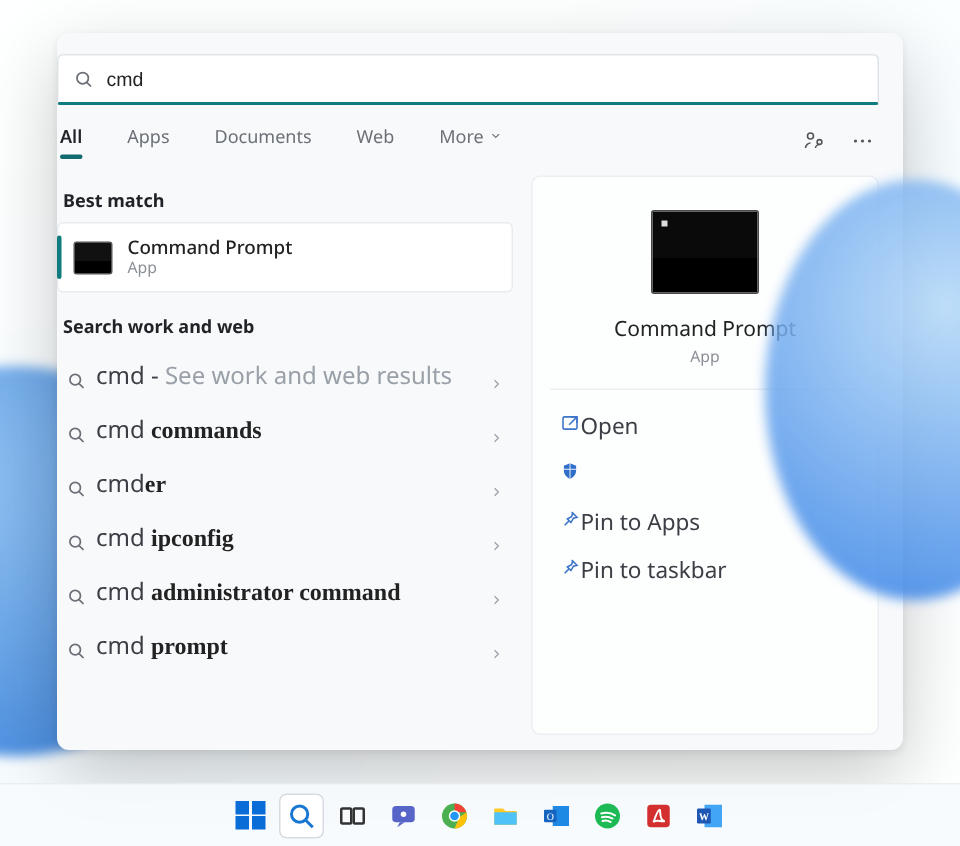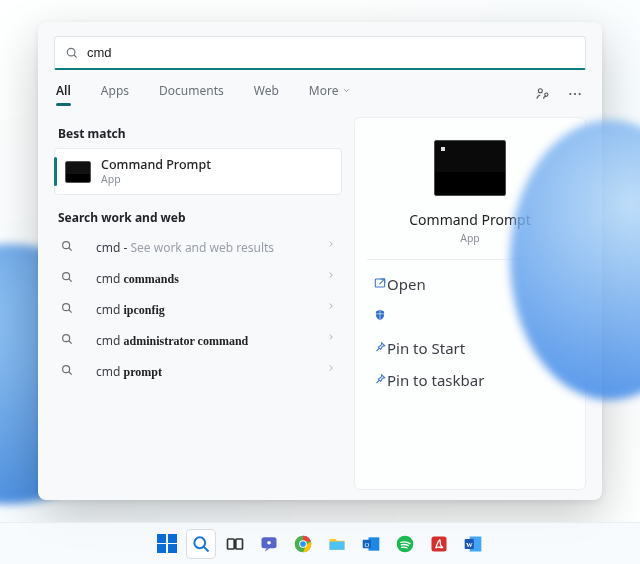--- a/index.html
+++ b/index.html
@@ -22,21 +22,21 @@
 
   .panel {
     position: absolute;
     top: 22px; left: 38px;
     width: 564px; height: 478px;
     background: #f7f9fb;
     border-radius: 8px;
     box-shadow: 0 18px 50px rgba(0,0,0,.22), 0 2px 6px rgba(0,0,0,.08);
     display: flex;
     flex-direction: column;
-    padding: 14px 16px 10px 16px;
+    padding: 14px 16px 10px 0;
   }
 
   .searchbar {
     display: flex;
     align-items: center;
     height: 34px;
     border: 1px solid #dfe3e7;
     border-bottom: 2px solid #0f7b7f;
     border-radius: 4px 4px 2px 2px;
     background: #fff;
@@ -88,25 +88,25 @@
     background: #fff; border: 1px solid #e9ecef; border-radius: 4px;
     padding: 8px 10px; position: relative;
   }
   .best-match::before { content: ""; position: absolute; left: -1px; top: 8px; bottom: 8px; width: 3px; background: #0f7b7f; border-radius: 2px; }
   .cmd-thumb { width: 26px; height: 22px; background: linear-gradient(#111 0 60%, #000 60% 100%); border: 1px solid #555; border-radius: 2px; }
   .bm-text .t1 { font-size: 12.5px; color: #222; font-weight: 500; line-height: 1.2; }
   .bm-text .t2 { font-size: 10.5px; color: #8a8f96; }
 
   .sugg { list-style: none; margin-top: 2px; }
   .sugg li {
-    display: flex; align-items: flex-start;
+    display: flex; align-items: flex-end;
     padding: 7px 6px 7px 6px;
-    font-size: 12px; color: #3b3f45;
+    font-size: 16px; color: #3b3f45;
     cursor: pointer;
-    gap: 22px;
+    gap: 6px;
   }
   .sugg .sicon { width: 14px; height: 14px; flex: 0 0 14px; }
   .sugg .label { flex: 1; white-space: nowrap; overflow: hidden; text-overflow: ellipsis; }
   .sugg .label b { font-weight: 600; color: #222; font-family: Liberation Serif, serif; }
   .sugg .label .sub { color: #9aa0a8; font-weight: 400; }
   .sugg .chev { width: 10px; height: 10px; stroke: #9aa0a8; }
 
   .right-col .big-thumb {
     width: 72px; height: 56px; margin: 4px auto 14px auto;
     background: linear-gradient(#0a0a0a 0 58%, #000 58% 100%);
@@ -220,20 +220,30 @@
             <span class="label">cmd <b>commands</b></span>
             <svg class="chev" viewBox="0 0 24 24" fill="none" stroke-width="2">
               <path d="M9 6l6 6-6 6"></path>
             </svg>
           </li>
           <li>
             <svg class="sicon" viewBox="0 0 24 24" fill="none" stroke="#6b7076" stroke-width="2">
               <circle cx="10.5" cy="10.5" r="6"></circle>
               <line x1="20" y1="20" x2="15" y2="15"></line>
             </svg>
+            <span class="label">cmd<b>er</b></span>
+            <svg class="chev" viewBox="0 0 24 24" fill="none" stroke-width="2">
+              <path d="M9 6l6 6-6 6"></path>
+            </svg>
+          </li>
+          <li>
+            <svg class="sicon" viewBox="0 0 24 24" fill="none" stroke="#6b7076" stroke-width="2">
+              <circle cx="10.5" cy="10.5" r="6"></circle>
+              <line x1="20" y1="20" x2="15" y2="15"></line>
+            </svg>
             <span class="label">cmd <b>ipconfig</b></span>
             <svg class="chev" viewBox="0 0 24 24" fill="none" stroke-width="2">
               <path d="M9 6l6 6-6 6"></path>
             </svg>
           </li>
           <li>
             <svg class="sicon" viewBox="0 0 24 24" fill="none" stroke="#6b7076" stroke-width="2">
               <circle cx="10.5" cy="10.5" r="6"></circle>
               <line x1="20" y1="20" x2="15" y2="15"></line>
             </svg>
@@ -273,21 +283,21 @@
             <span><svg class="aicon" viewBox="0 0 24 24" fill="#2f6fc9">
                 <path d="M12 3l7 3v5c0 5-3 8-7 10-4-2-7-5-7-10V6l7-3z"></path>
                 <path d="M12 3v18" stroke="#fff" stroke-width="1"></path>
                 <path d="M5 10h14" stroke="#fff" stroke-width="1"></path>
               </svg></span>
           </li>
           <li>
             <span><svg class="aicon" viewBox="0 0 24 24" fill="none" stroke="currentColor" stroke-width="1.8">
                 <path d="M14 4l6 6-4 1-3 5-2-2-5 5 5-5-2-2 5-3 1-4z" transform="rotate(0 12 12)"></path>
               </svg></span>
-            <span>Pin to Start</span>
+            <span>Pin to Apps</span>
           </li>
           <li>
             <span><svg class="aicon" viewBox="0 0 24 24" fill="none" stroke="currentColor" stroke-width="1.8">
                 <path d="M14 4l6 6-4 1-3 5-2-2-5 5 5-5-2-2 5-3 1-4z" transform="rotate(0 12 12)"></path>
               </svg></span>
             <span>Pin to taskbar</span>
           </li>
         </ul>
     </div>
   </div>

